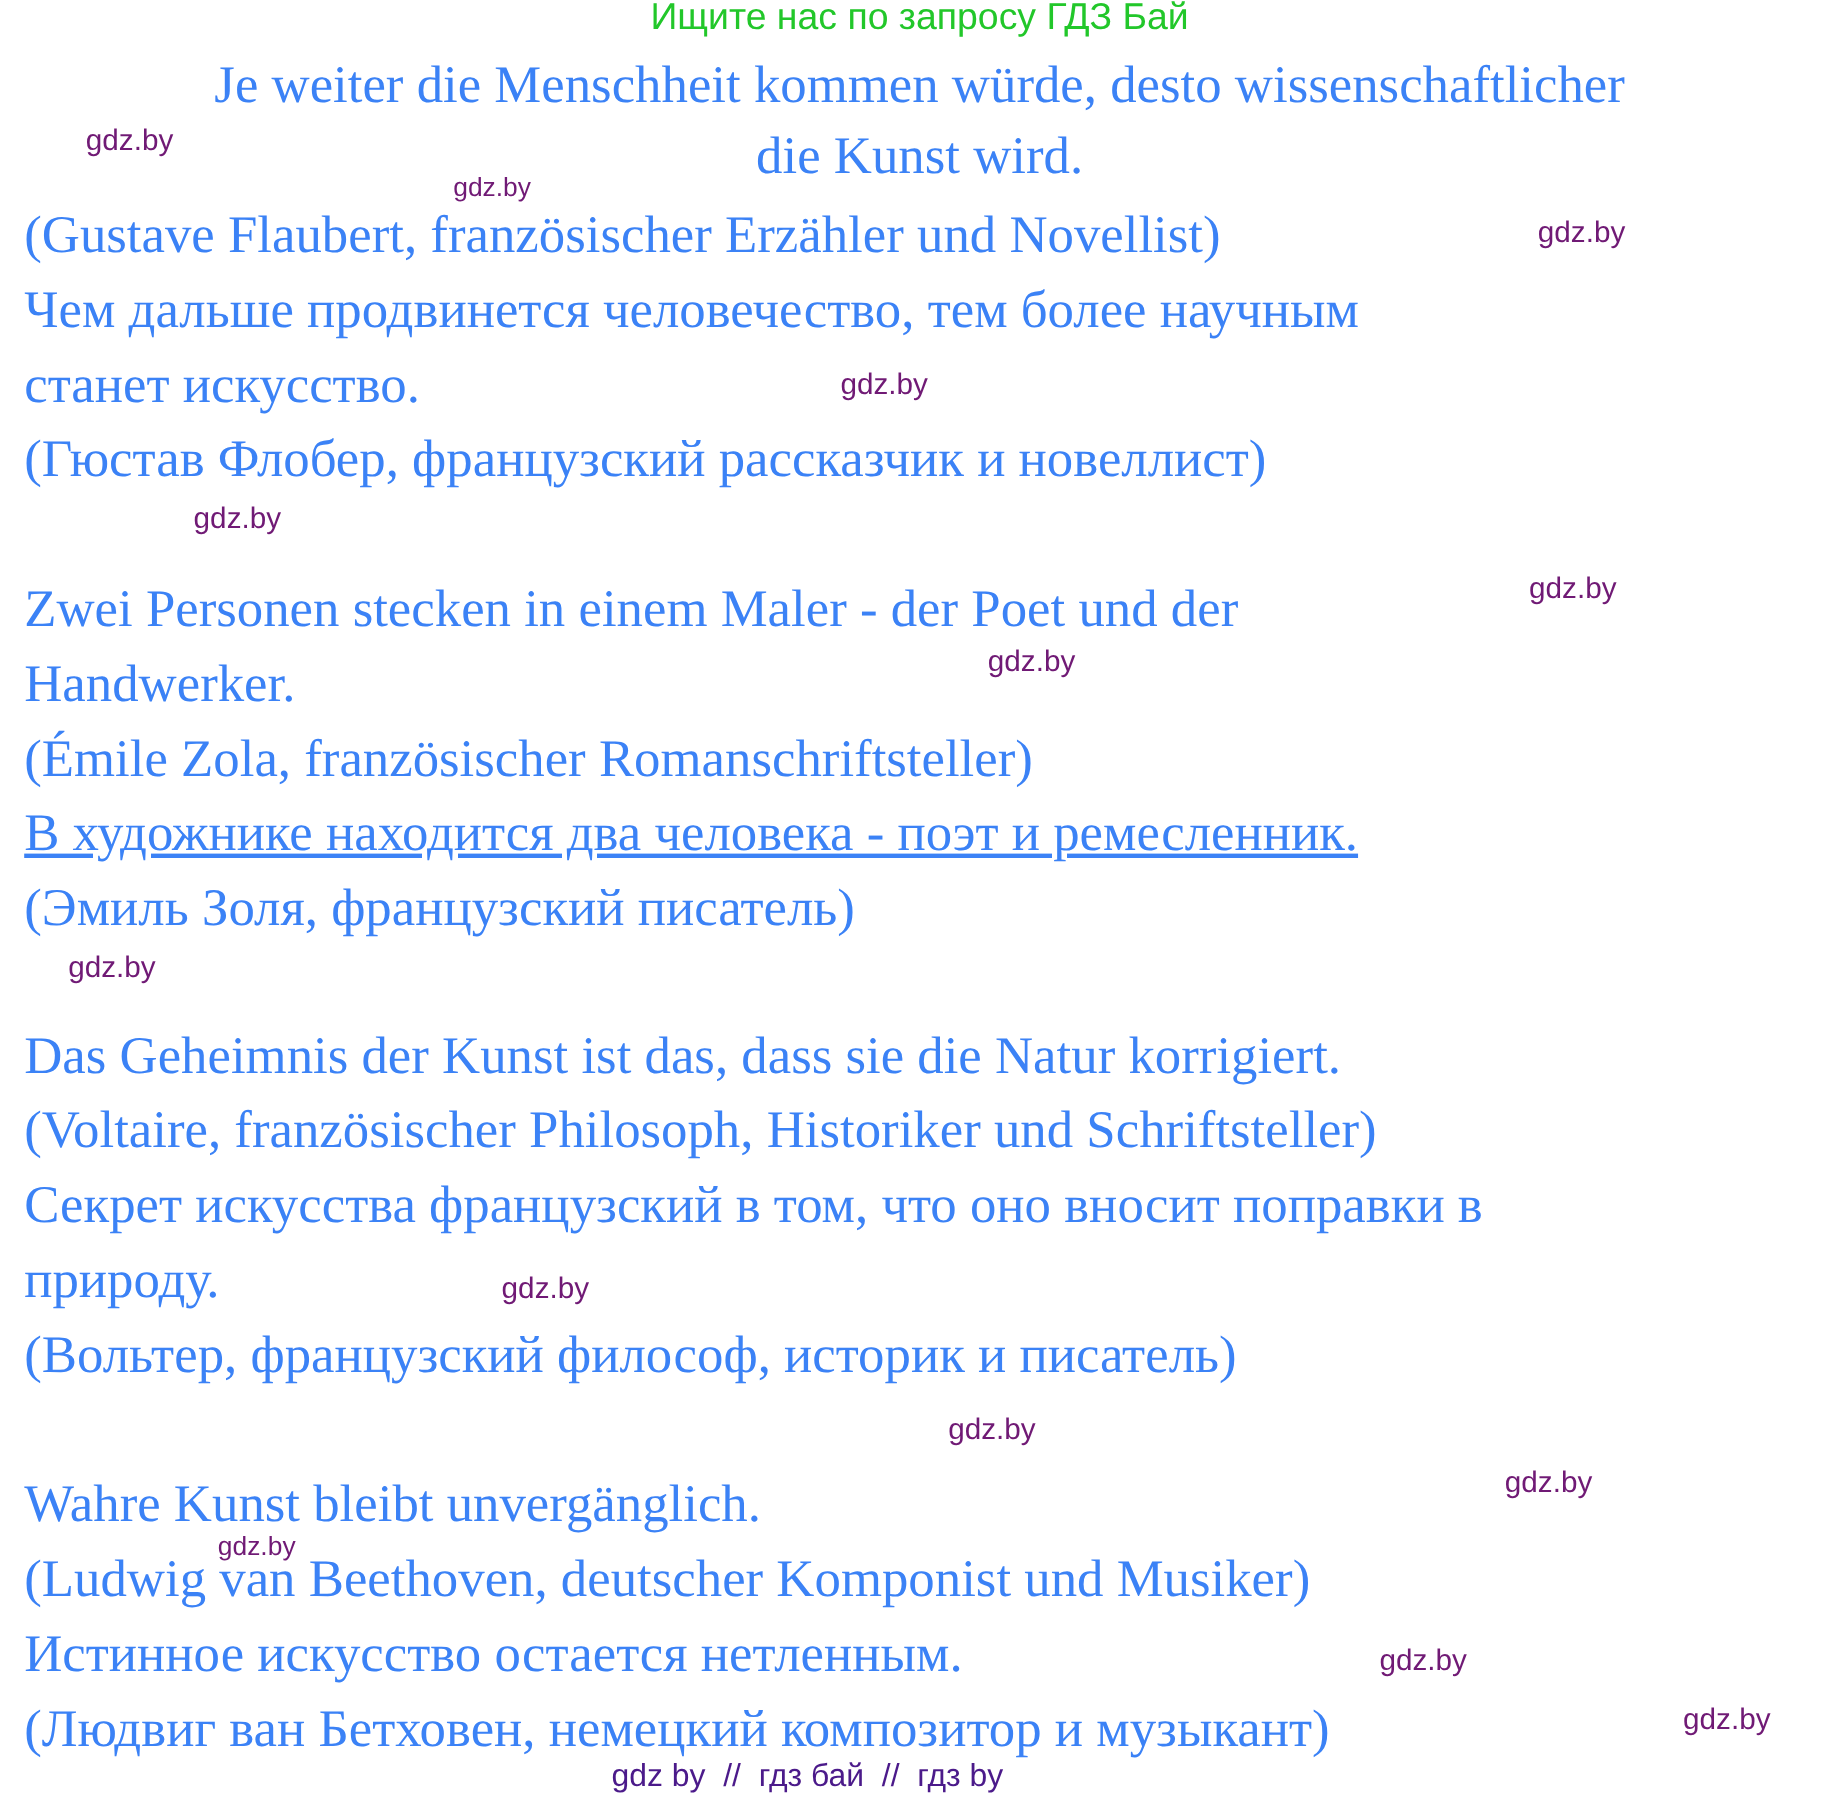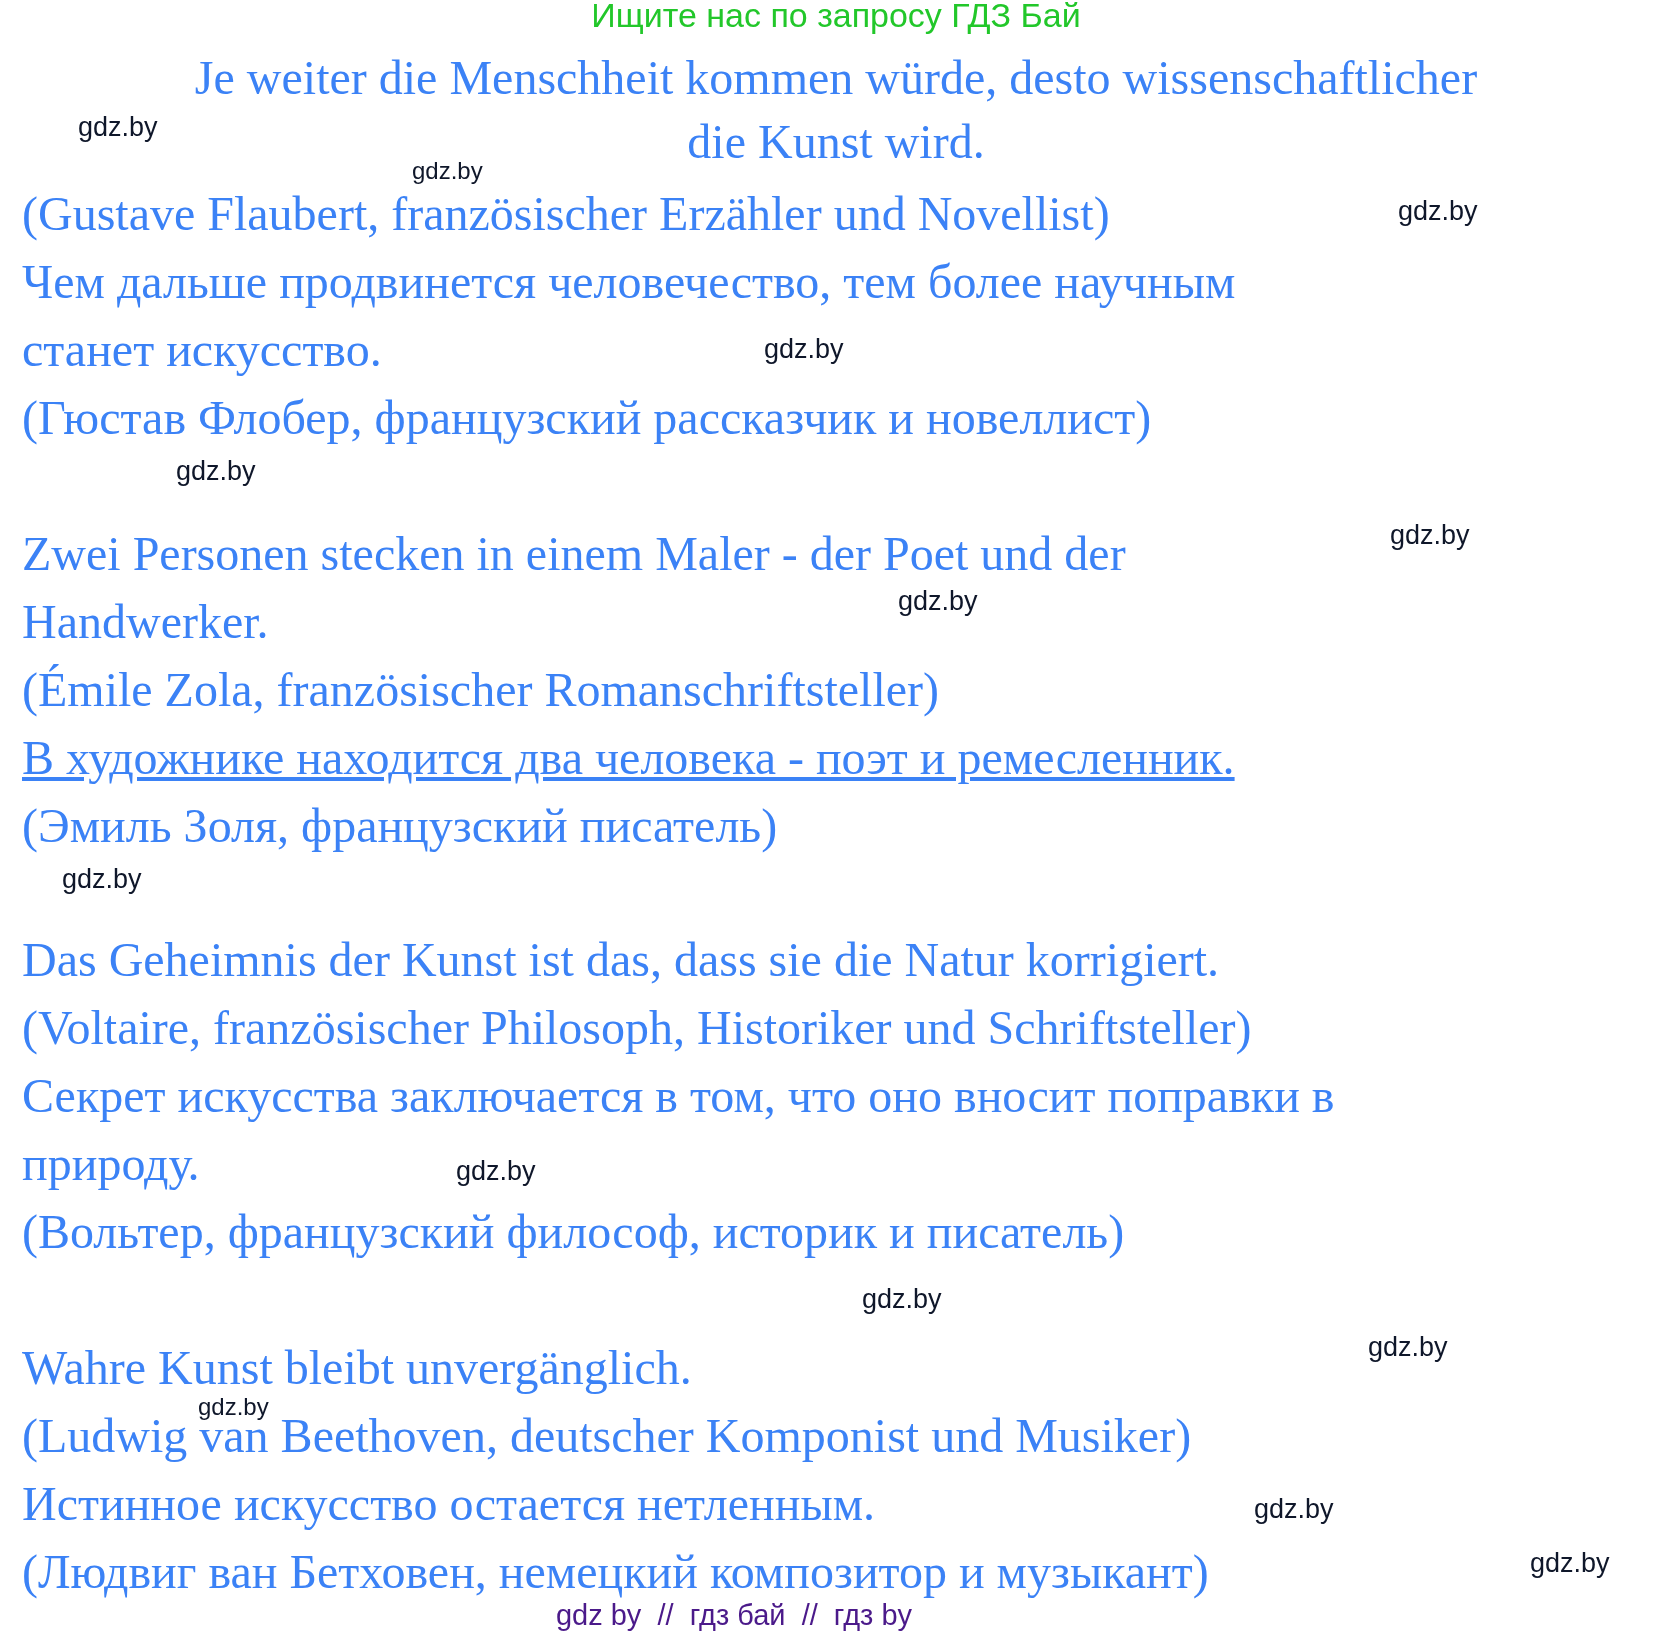--- a/index.html
+++ b/index.html
@@ -10,21 +10,21 @@
     line-height: 30px;
   }
   .line {
     position: absolute; left: 22px; white-space: nowrap;
     font-family: "Liberation Serif", serif; font-size: 48px; color: #3b82f6;
     line-height: 60px;
   }
   .center { left: 0; width: 1672px; text-align: center; }
   .wm {
     position: absolute; white-space: nowrap;
-    font-family: "Liberation Sans", sans-serif; font-size: 27px; color: #0f172a;
+    font-family: "Liberation Sans", sans-serif; font-size: 27px; color: #701a75;
     line-height: 30px;
   }
   .footer {
     position: absolute; left: 0; top: 1598px; width: 1468px; text-align: center;
     font-family: "Liberation Sans", sans-serif; font-size: 29px; color: #4b1a8a;
     line-height: 34px; white-space: pre;
   }
 </style>
 </head>
 <body>
@@ -39,21 +39,21 @@
 <div class="line" style="top:388px;">(Гюстав Флобер, французский рассказчик и новеллист)</div>
 
 <div class="line" style="top:524px;">Zwei Personen stecken in einem Maler - der Poet und der</div>
 <div class="line" style="top:592px;">Handwerker.</div>
 <div class="line" style="top:660px;">(Émile Zola, französischer Romanschriftsteller)</div>
 <div class="line" style="top:728px;text-decoration:underline;">В художнике находится два человека - поэт и ремесленник.</div>
 <div class="line" style="top:796px;">(Эмиль Золя, французский писатель)</div>
 
 <div class="line" style="top:930px;">Das Geheimnis der Kunst ist das, dass sie die Natur korrigiert.</div>
 <div class="line" style="top:998px;">(Voltaire, französischer Philosoph, Historiker und Schriftsteller)</div>
-<div class="line" style="top:1066px;">Секрет искусства заключается в том, что оно вносит поправки в</div>
+<div class="line" style="top:1066px;">Секрет искусства французский в том, что оно вносит поправки в</div>
 <div class="line" style="top:1134px;">природу.</div>
 <div class="line" style="top:1202px;">(Вольтер, французский философ, историк и писатель)</div>
 
 <div class="line" style="top:1338px;">Wahre Kunst bleibt unvergänglich.</div>
 <div class="line" style="top:1406px;">(Ludwig van Beethoven, deutscher Komponist und Musiker)</div>
 <div class="line" style="top:1474px;">Истинное искусство остается нетленным.</div>
 <div class="line" style="top:1542px;">(Людвиг ван Бетховен, немецкий композитор и музыкант)</div>
 
 <div class="wm" style="left:78px; top:112px;">gdz.by</div>
 <div class="wm" style="left:412px; top:156px; font-size:24px;">gdz.by</div>

